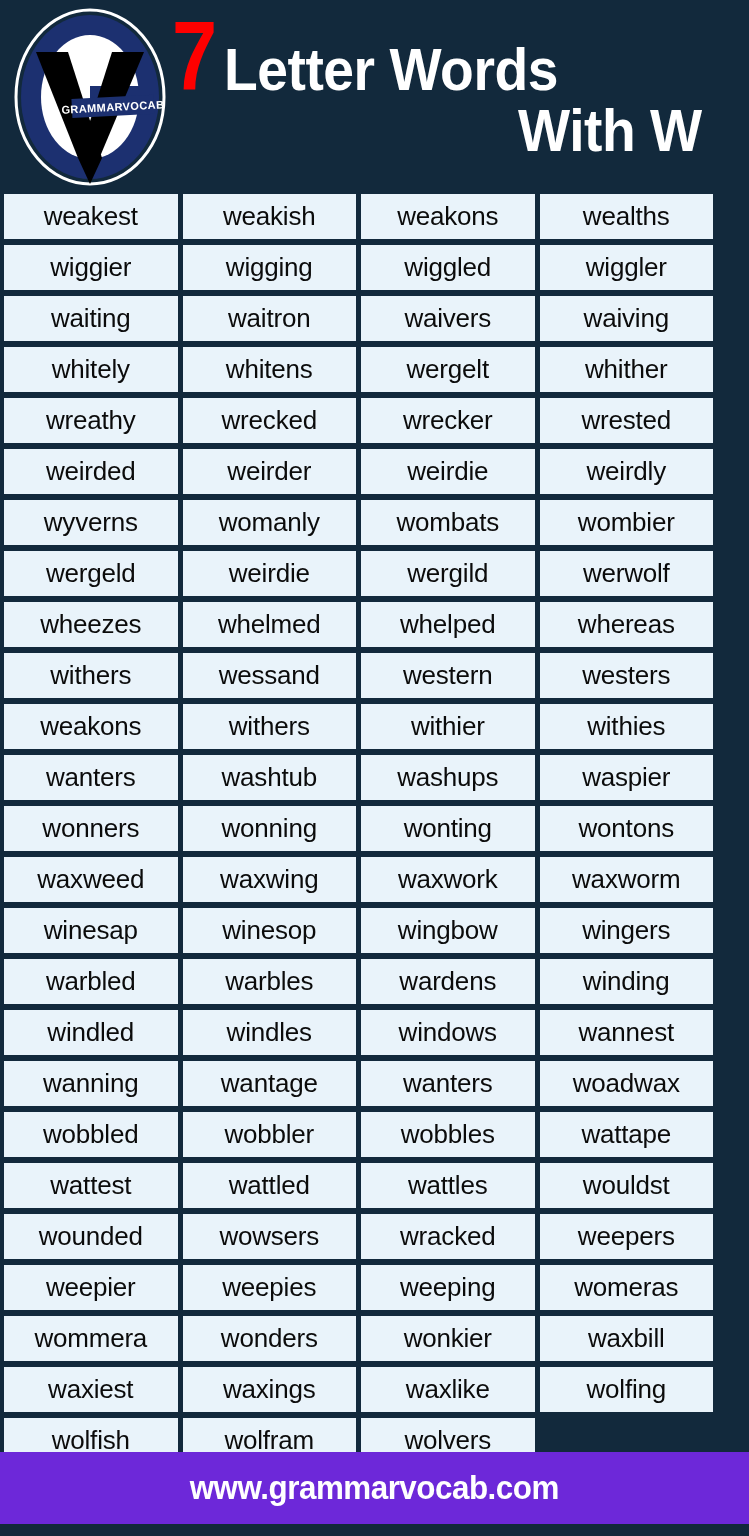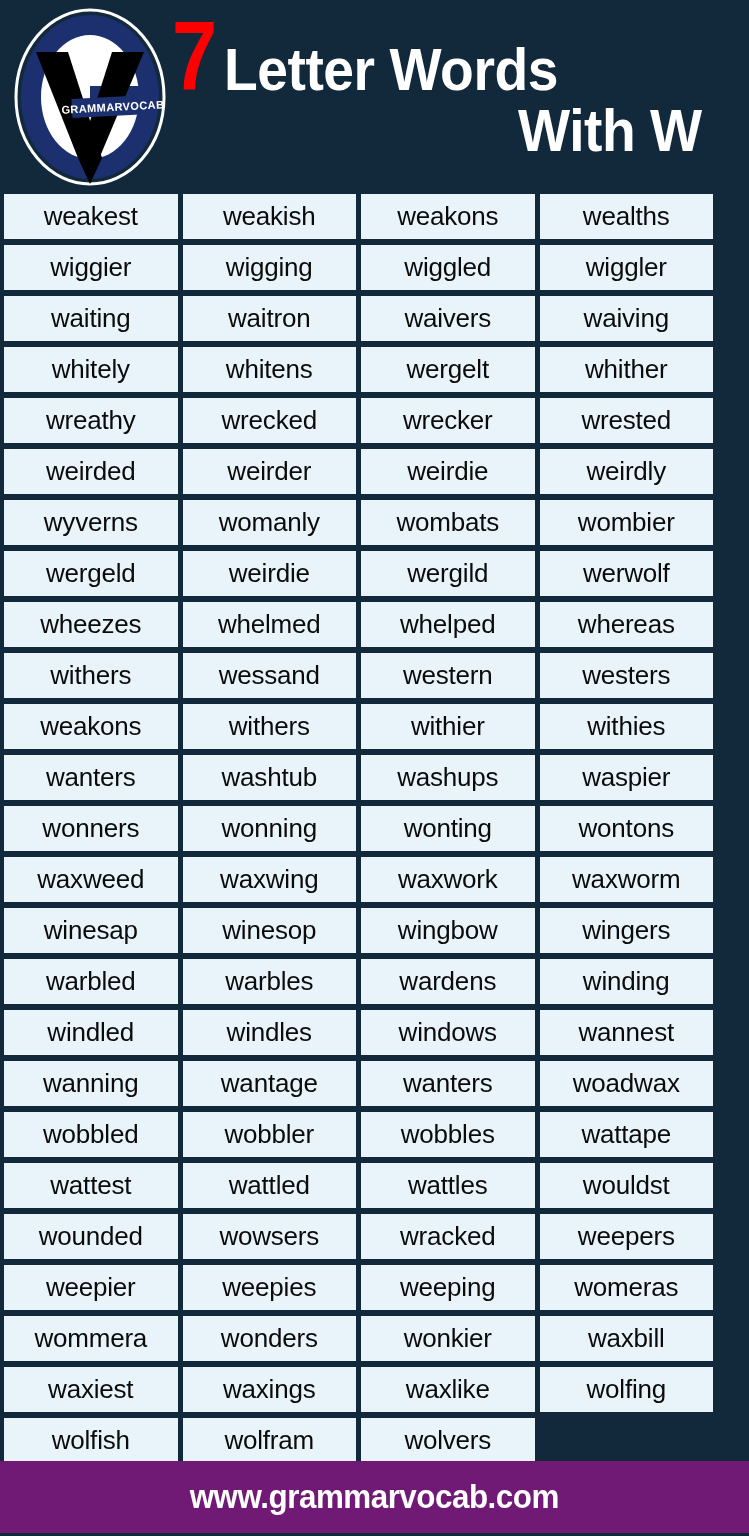--- a/index.html
+++ b/index.html
@@ -112,24 +112,24 @@
     letter-spacing: -0.2px;
     overflow: hidden;
     white-space: nowrap;
     box-sizing: border-box;
   }
 
   
   #footer {
     position: absolute;
     left: 0;
-    bottom: 3px;
+    bottom: 12px;
     width: 749px;
     height: 72px;
-    background: #701a75;
+    background: #6d28d9;
     display: flex;
     align-items: center;
     justify-content: center;
   }
   #footer-text {
     color: #ffffff;
     font-size: 33px;
     font-weight: bold;
     letter-spacing: -0.5px;
     transform: scaleX(0.95);

